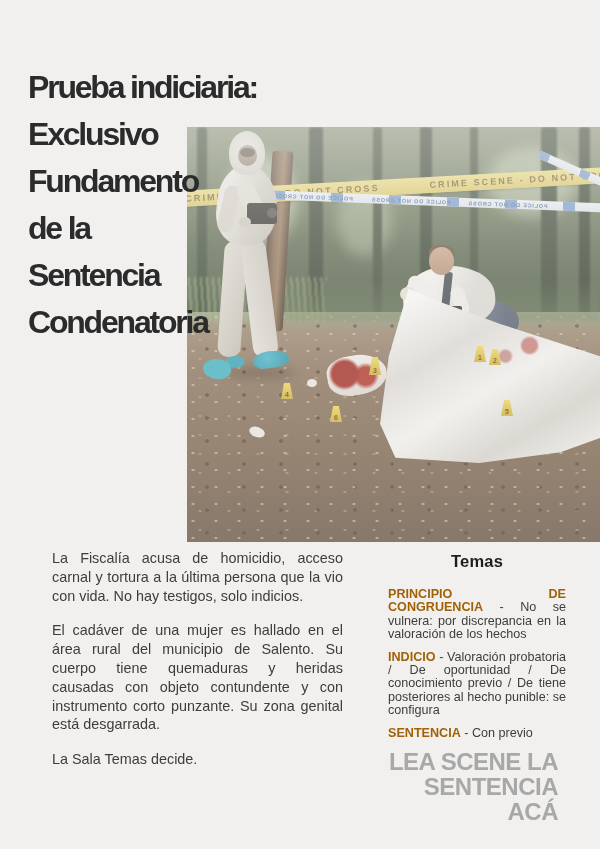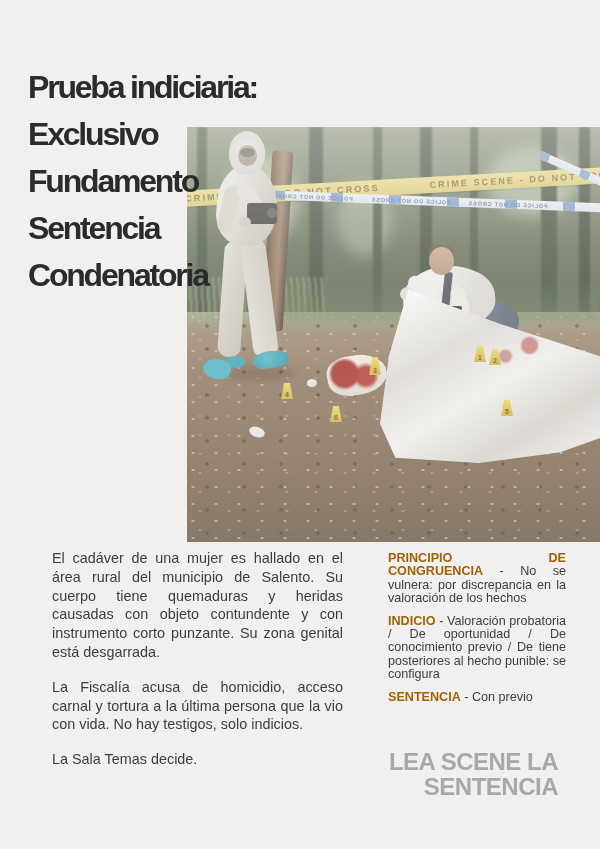--- a/index.html
+++ b/index.html
@@ -216,35 +216,38 @@
     <div class="marker m5">5</div>
     <div class="marker m6">6</div>
 
     <div class="fade"></div>
   </div>
 
   <h1 class="title">
     <span>Prueba indiciaria:</span>
     <span>Exclusivo</span>
     <span>Fundamento</span>
+    <span>de la</span>
     <span>Sentencia</span>
     <span>Condenatoria</span>
   </h1>
 
 
   <div class="body-col">
+    <p>La Fiscalía acusa de homicidio, acceso carnal y tortura a la última persona que la vio con vida. No hay testigos, solo indicios.</p>
     <p>El cadáver de una mujer es hallado en el área rural del municipio de Salento. Su cuerpo tiene quemaduras y heridas causadas con objeto contundente y con instrumento corto punzante. Su zona genital está desgarrada.</p>
-    <p>La Fiscalía acusa de homicidio, acceso carnal y tortura a la última persona que la vio con vida. No hay testigos, solo indicios.</p>
     <p>La Sala Temas decide.</p>
   </div>
 
   <div class="topics">
+    <h2>Temas</h2>
     <p class="topic"><b>PRINCIPIO DE CONGRUENCIA</b><span> - No se vulnera: por discrepancia en la valoración de los hechos</span></p>
     <p class="topic"><b>INDICIO</b><span> - Valoración probatoria / De oportunidad / De conocimiento previo / De tiene posteriores al hecho punible: se configura</span></p>
     <p class="topic"><b>SENTENCIA</b><span> - Con previo</span></p>
   </div>
 
   <div class="cta">
     <span>LEA SCENE LA</span>
     <span>SENTENCIA</span>
+    <span>ACÁ</span>
   </div>
 
 </div>
 
 </body></html>

